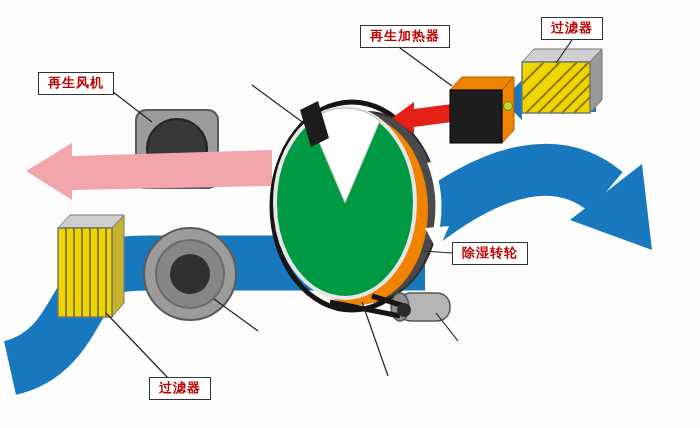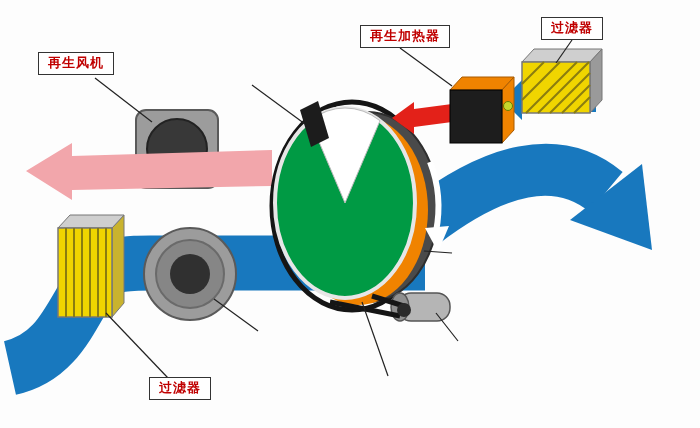--- a/index.html
+++ b/index.html
@@ -124,18 +124,19 @@
       <path d="M400,48 L452,86"></path>
       <path d="M572,40 L556,63"></path>
       <path d="M452,253 L424,251"></path>
       <path d="M458,341 L436,313"></path>
       <path d="M388,376 L362,302"></path>
       <path d="M258,331 L214,299"></path>
       <path d="M168,378 L106,313"></path>
     </g>
   </svg>
 
-  <div class="lbl" style="left:38px;top:52px">再生风机</div>
+  <div class="lbl" style="left:38px;top:72px">再生风机</div>
   <div class="lbl" style="left:360px;top:25px">再生加热器</div>
   <div class="lbl" style="left:541px;top:17px">过滤器</div>
+  <div class="lbl" style="left:452px;top:242px">除湿转轮</div>
   <div class="lbl" style="left:149px;top:377px">过滤器</div>
 
 </div>
 
 </body></html>

